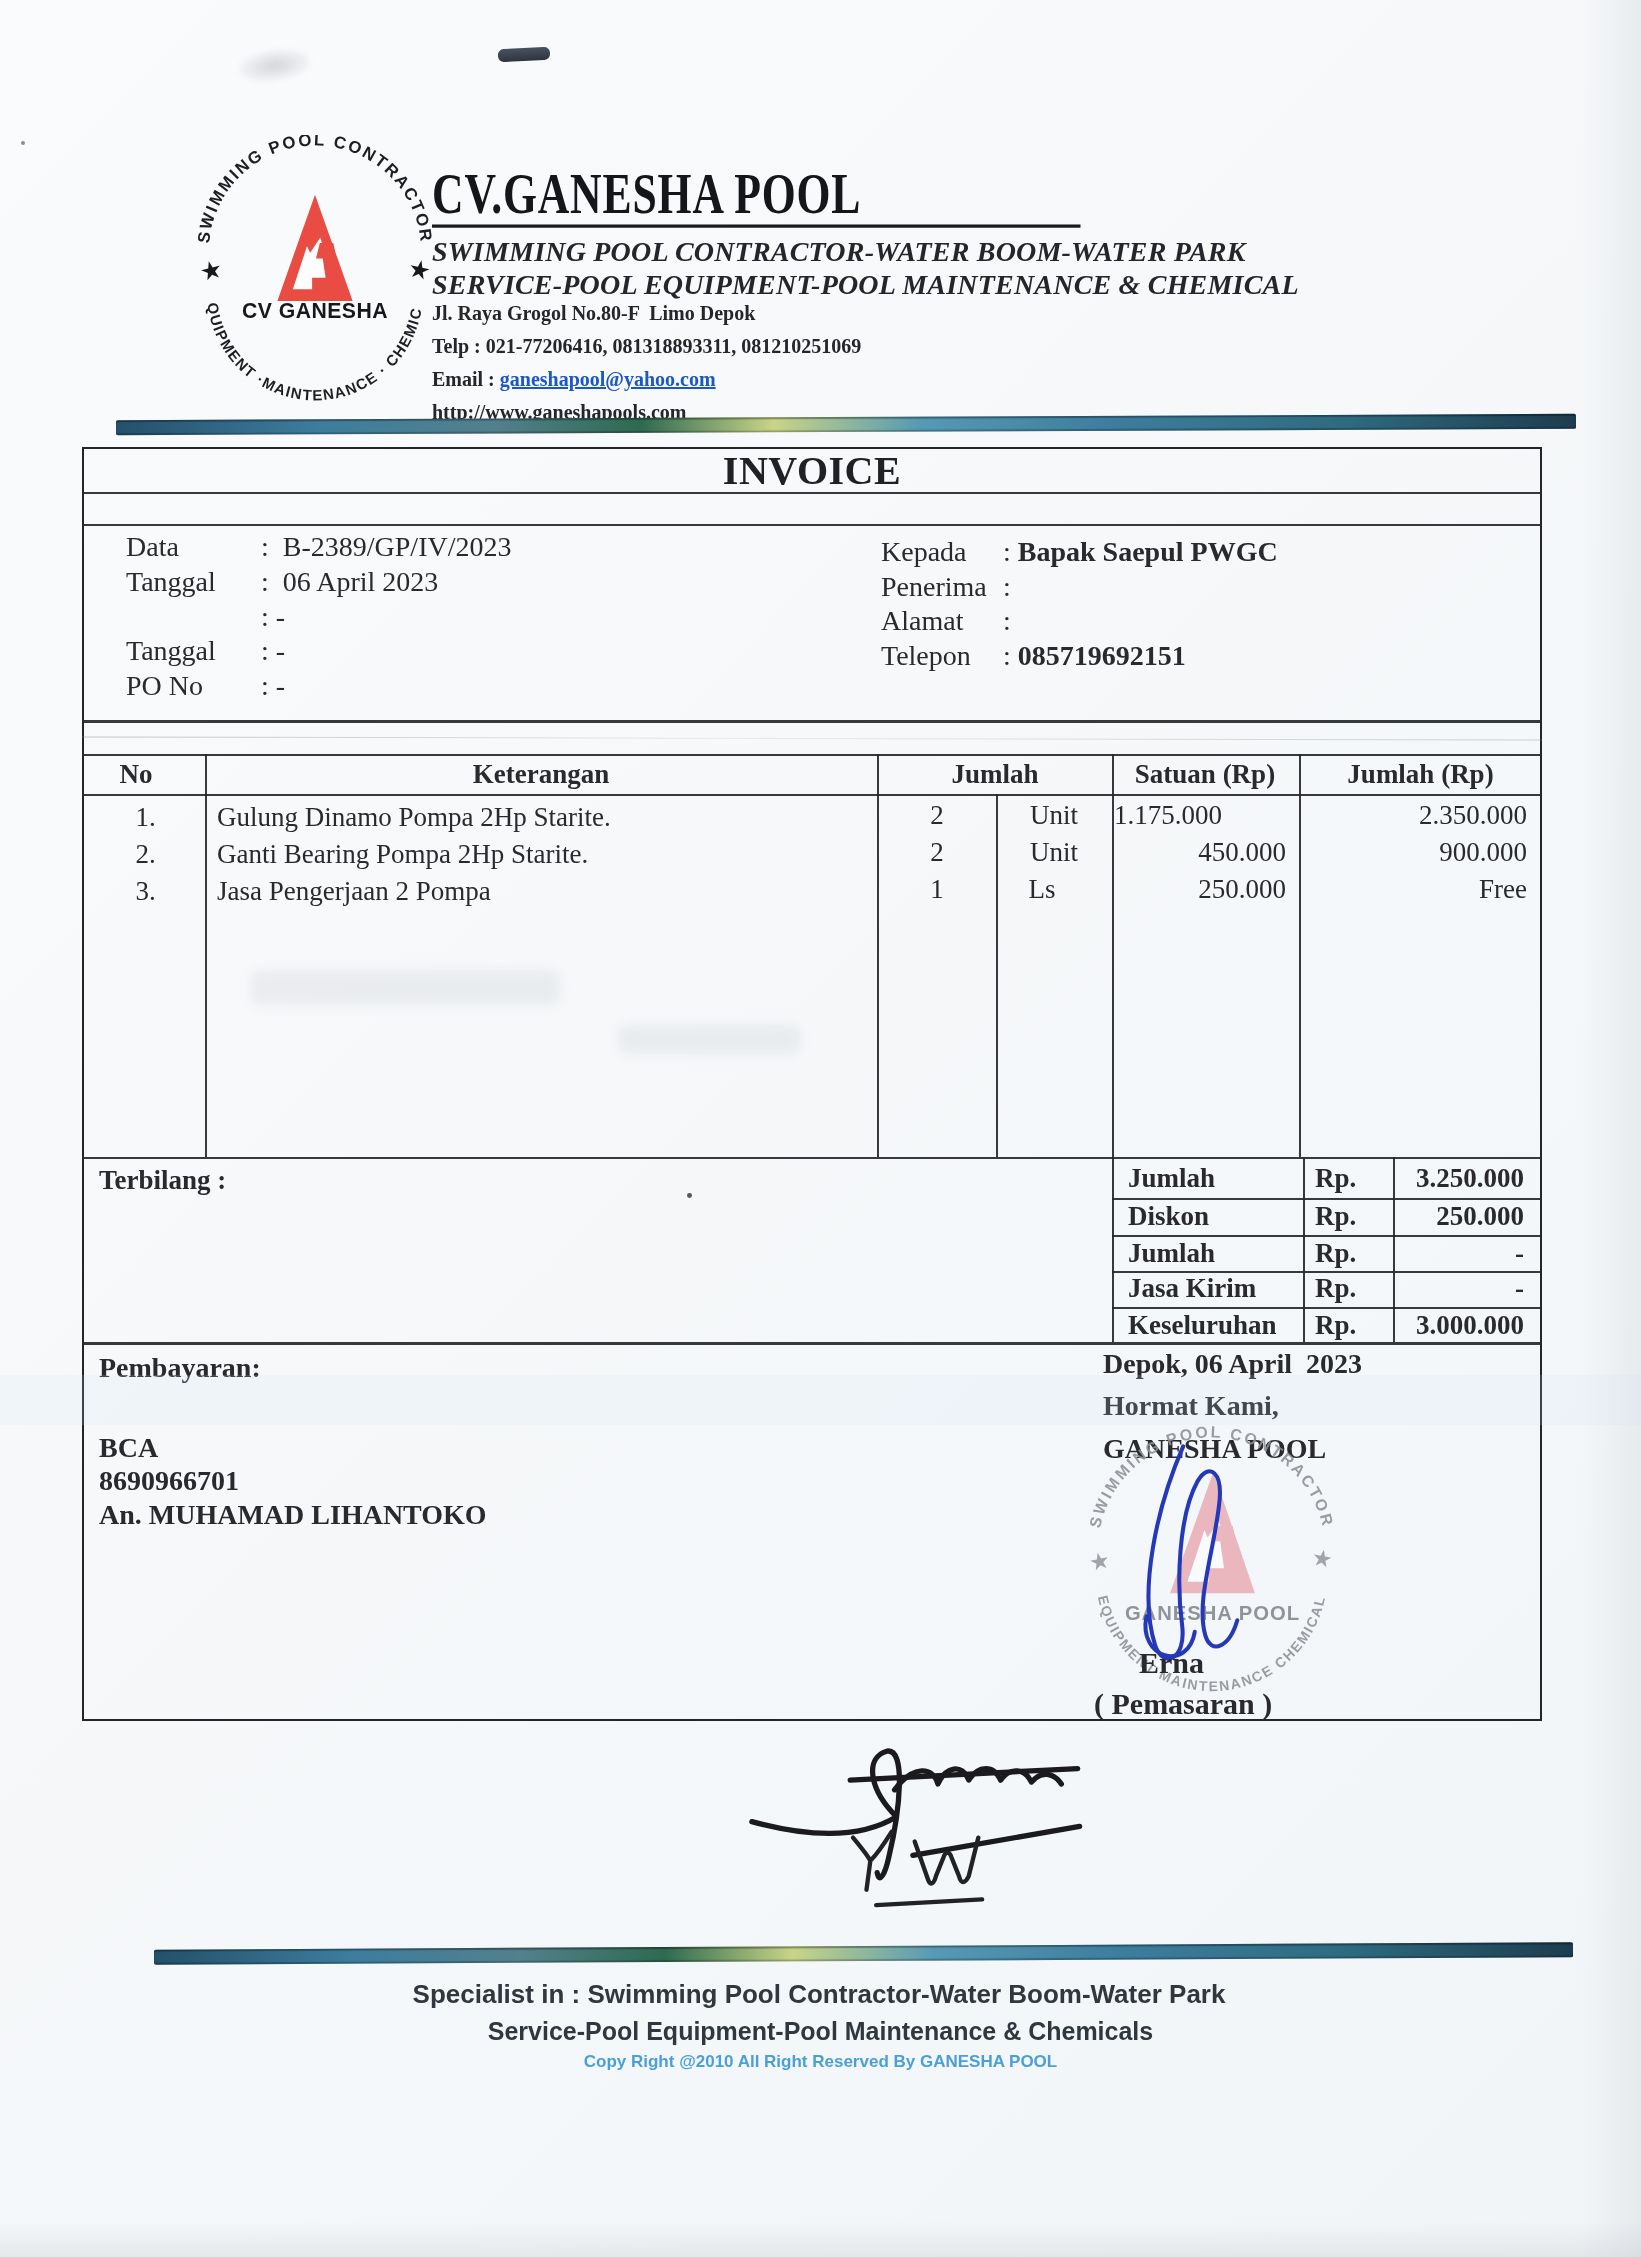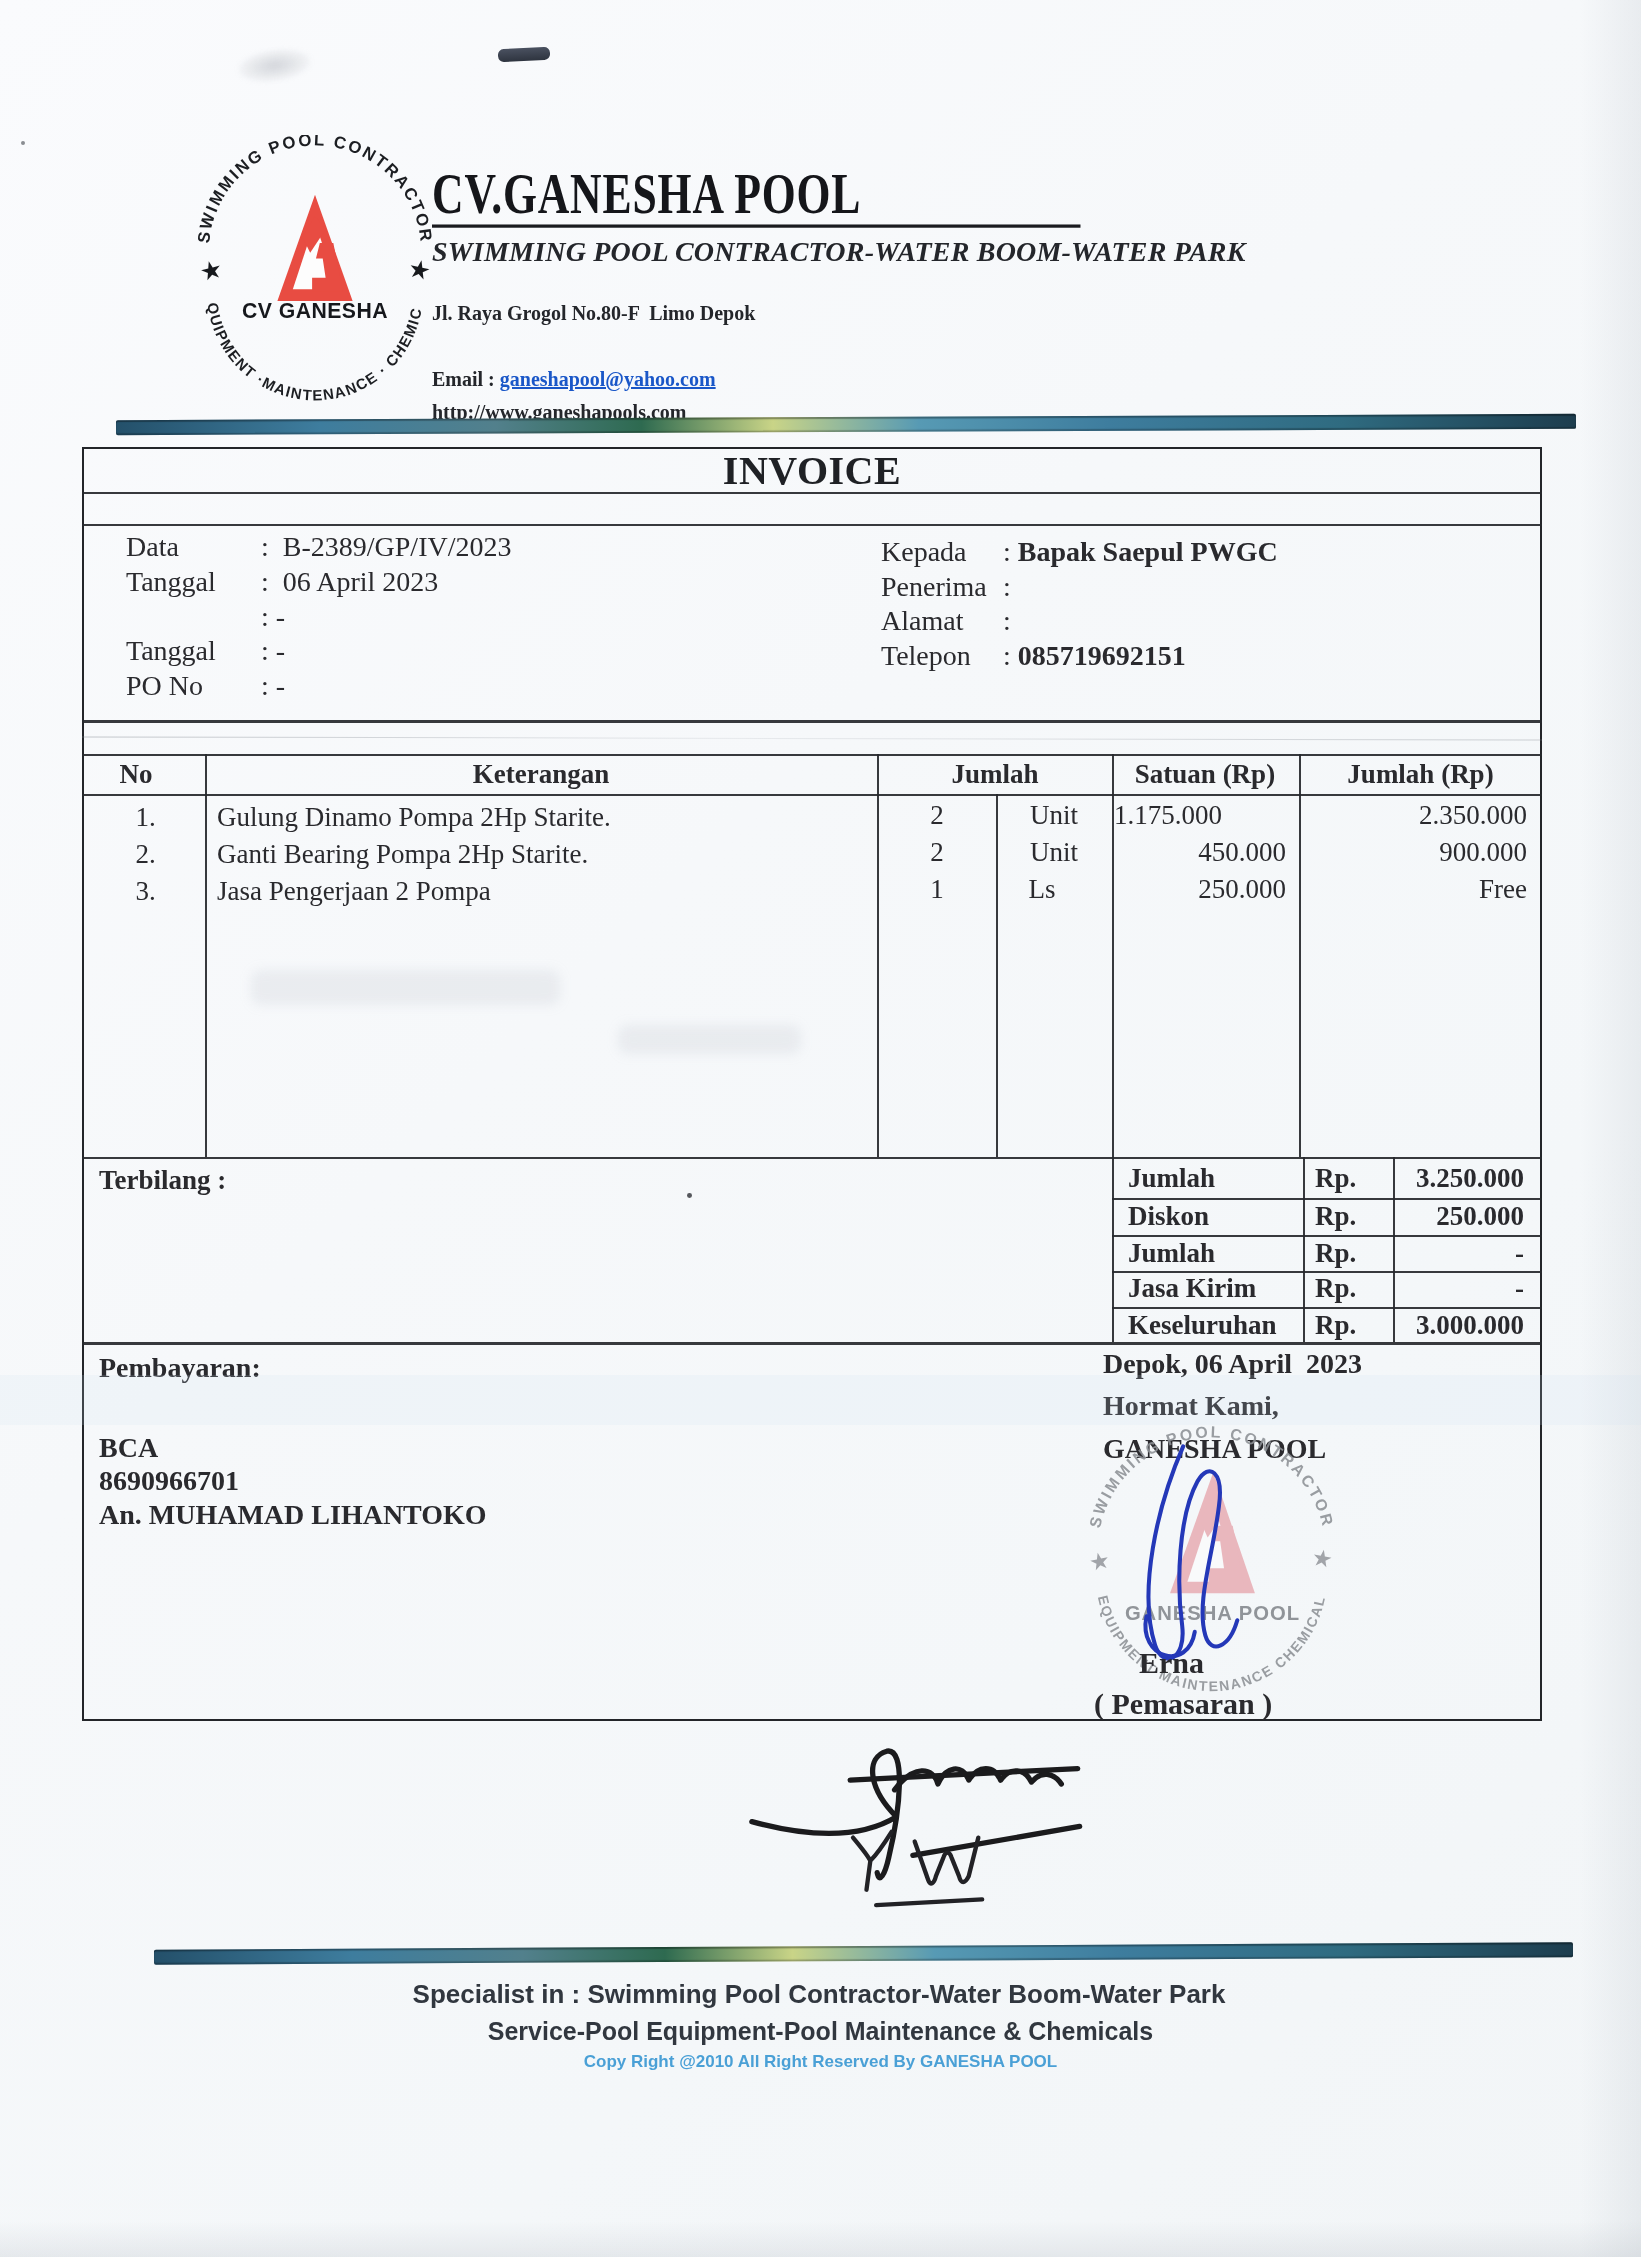--- a/index.html
+++ b/index.html
@@ -71,21 +71,23 @@
       <path d="M 141,90 L 164,160 L 118,160 Z" fill="#fdfdfd"></path>
       <path d="M 141,84 L 152,98 L 136,122 L 128,106 Z" fill="#e84c42"></path>
       <path d="M 146,112 L 160,112 L 170,162 L 138,162 L 138,148 L 152,148 L 149,128 L 142,128 Z" fill="#e84c42"></path>
     </g>
     <text x="141" y="190" text-anchor="middle" font-family="Liberation Sans, DejaVu Sans, sans-serif" font-size="22" font-weight="700" fill="#16181c" letter-spacing=".5">CV GANESHA</text>
   </svg>
 
   <div class="abs" style="left:432px;top:164px;width:772px;">
     <div class="company t">CV.GANESHA POOL</div>
     <div class="tag t abs" style="top:73px;">SWIMMING POOL CONTRACTOR-WATER BOOM-WATER PARK</div>
+    <div class="tag t abs" style="top:106px;">SERVICE-POOL EQUIPMENT-POOL MAINTENANCE &amp; CHEMICAL</div>
     <div class="lh t abs" style="top:139px;">Jl. Raya Grogol No.80-F  Limo Depok</div>
+    <div class="lh t abs" style="top:172px;">Telp : 021-77206416, 081318893311, 081210251069</div>
     <div class="lh t abs" style="top:205px;"><span>Email : </span><span class="link">ganeshapool@yahoo.com</span></div>
     <div class="lh t abs" style="top:238px;">http://www.ganeshapools.com</div>
   </div>
 
   <div class="abs bar" style="left:116px;top:417px;width:1460px;transform:rotate(-.25deg);"></div>
 
   <div class="abs box" style="left:82px;top:447px;width:1460px;height:1274px;"></div>
 
   <div class="abs ctr title t" style="left:82px;top:450px;width:1460px;">INVOICE</div>
   <div class="abs hl" style="left:82px;top:492px;width:1460px;height:1.9px;"></div>

